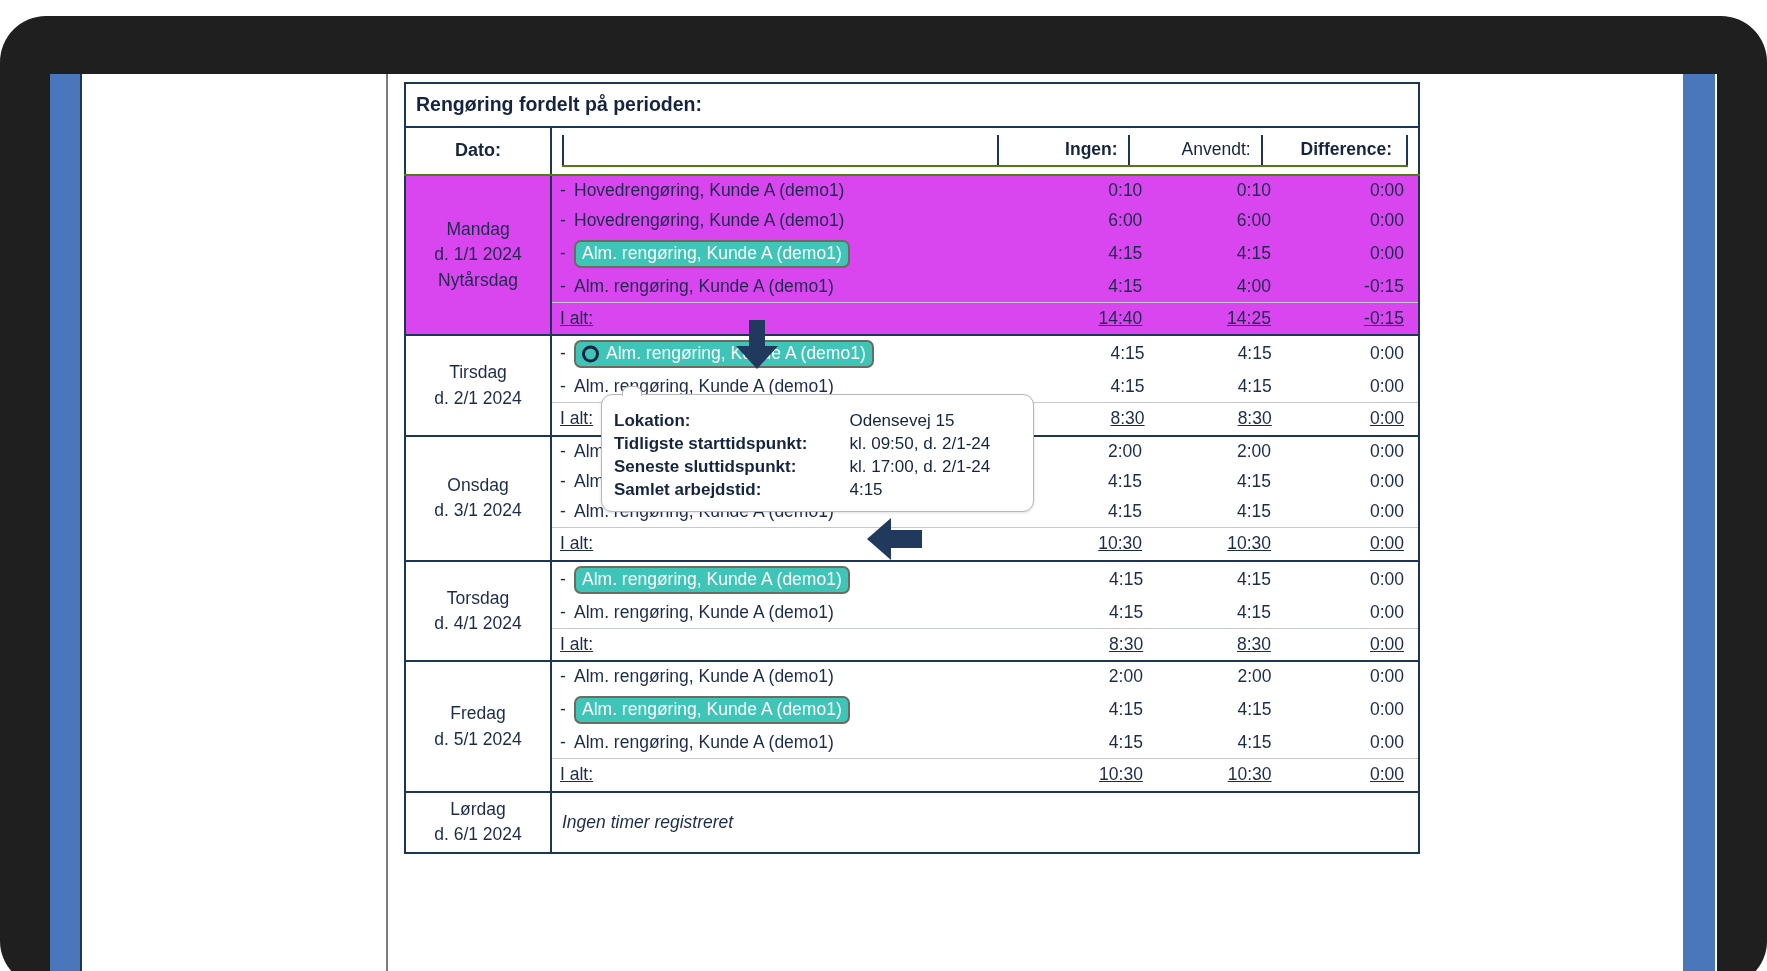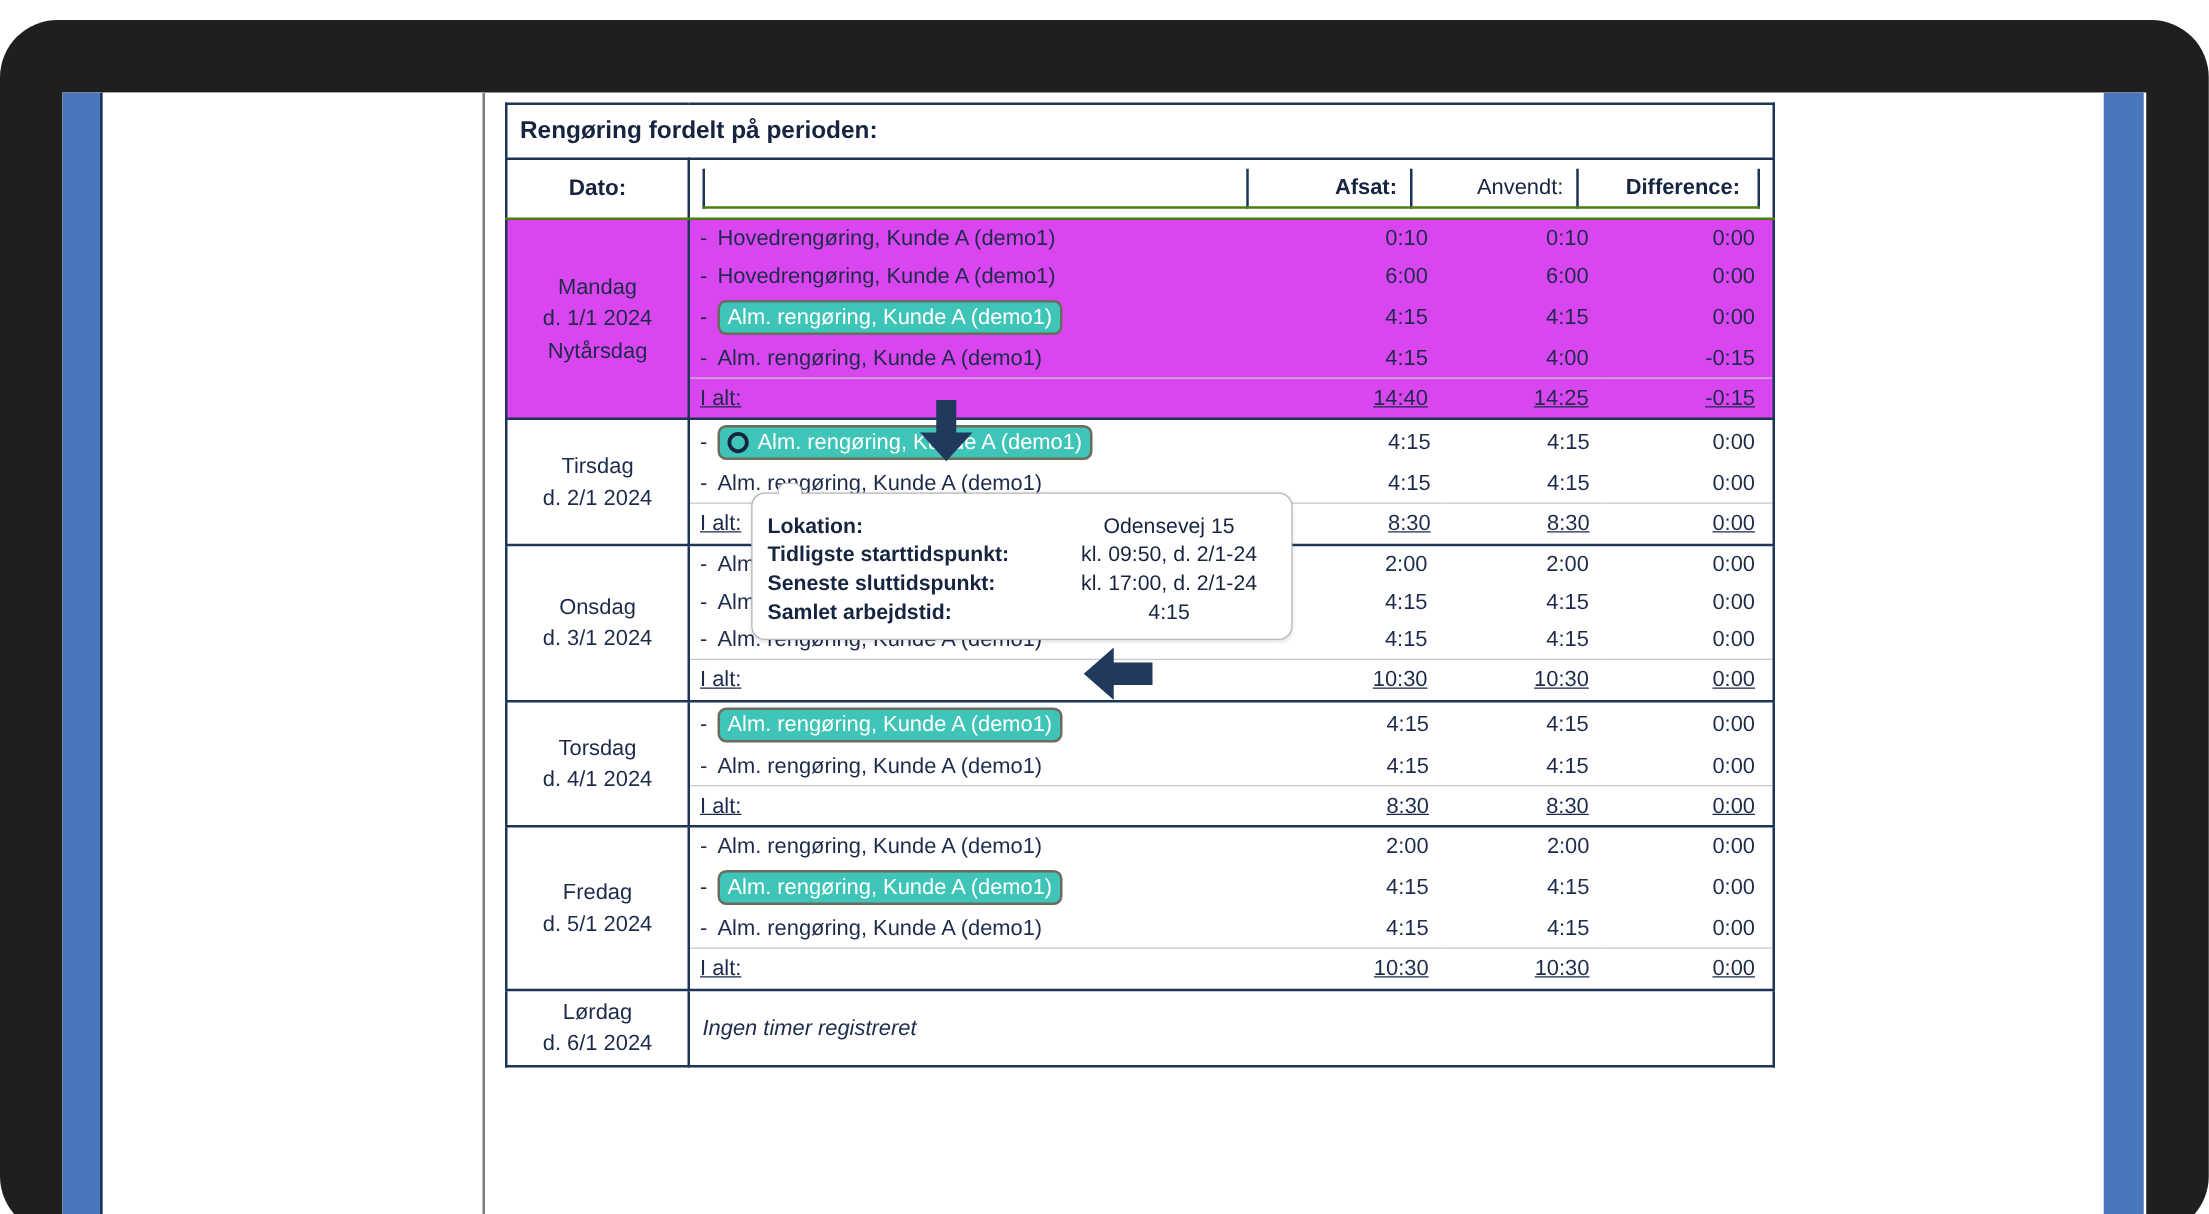--- a/index.html
+++ b/index.html
@@ -197,21 +197,21 @@
     border-radius: 7px 7px 0 0;
   }
   #tooltip table.tip-tbl {
     width: 100%;
     border-collapse: collapse;
     font-size: 17px;
     color: #16243f;
   }
   #tooltip table.tip-tbl td { padding: 1.5px 0; }
   #tooltip td.tip-label { font-weight: bold; text-align: left; white-space: nowrap; }
-  #tooltip td.tip-value { text-align: center; white-space: nowrap; }
+  #tooltip td.tip-value { text-align: left; white-space: nowrap; }
 
   .tip-actions {
     margin: 10px auto 2px auto;
     width: 192px;
     border: 3px solid #21395d;
     border-radius: 7px;
     background: #ffffff;
     padding: 7px 4px 8px 4px;
     text-align: center;
   }
@@ -241,21 +241,21 @@
             <tr>
               <td class="title-cell" colspan="2">Rengøring fordelt på perioden:</td>
             </tr>
             <tr class="hdr-row">
               <td class="hdr-date">Dato:</td>
               <td class="hdr-blank">
                 <table class="inner">
                   <tbody>
                     <tr>
                       <td class="task"></td>
-                      <td class="num" style="font-weight:bold">Afsat:</td>
+                      <td class="num" style="font-weight:bold">Ingen:</td>
                       <td class="num" style="font-weight:normal">Anvendt:</td>
                       <td class="num diff" style="font-weight:bold">Difference:</td>
                     </tr>
                   </tbody>
                 </table>
               </td>
             </tr>
             <tr class="day-row alt">
               <td class="date-cell">Mandag<br>d. 1/1 2024<br>Nytårsdag</td>
               <td class="entries-cell">

